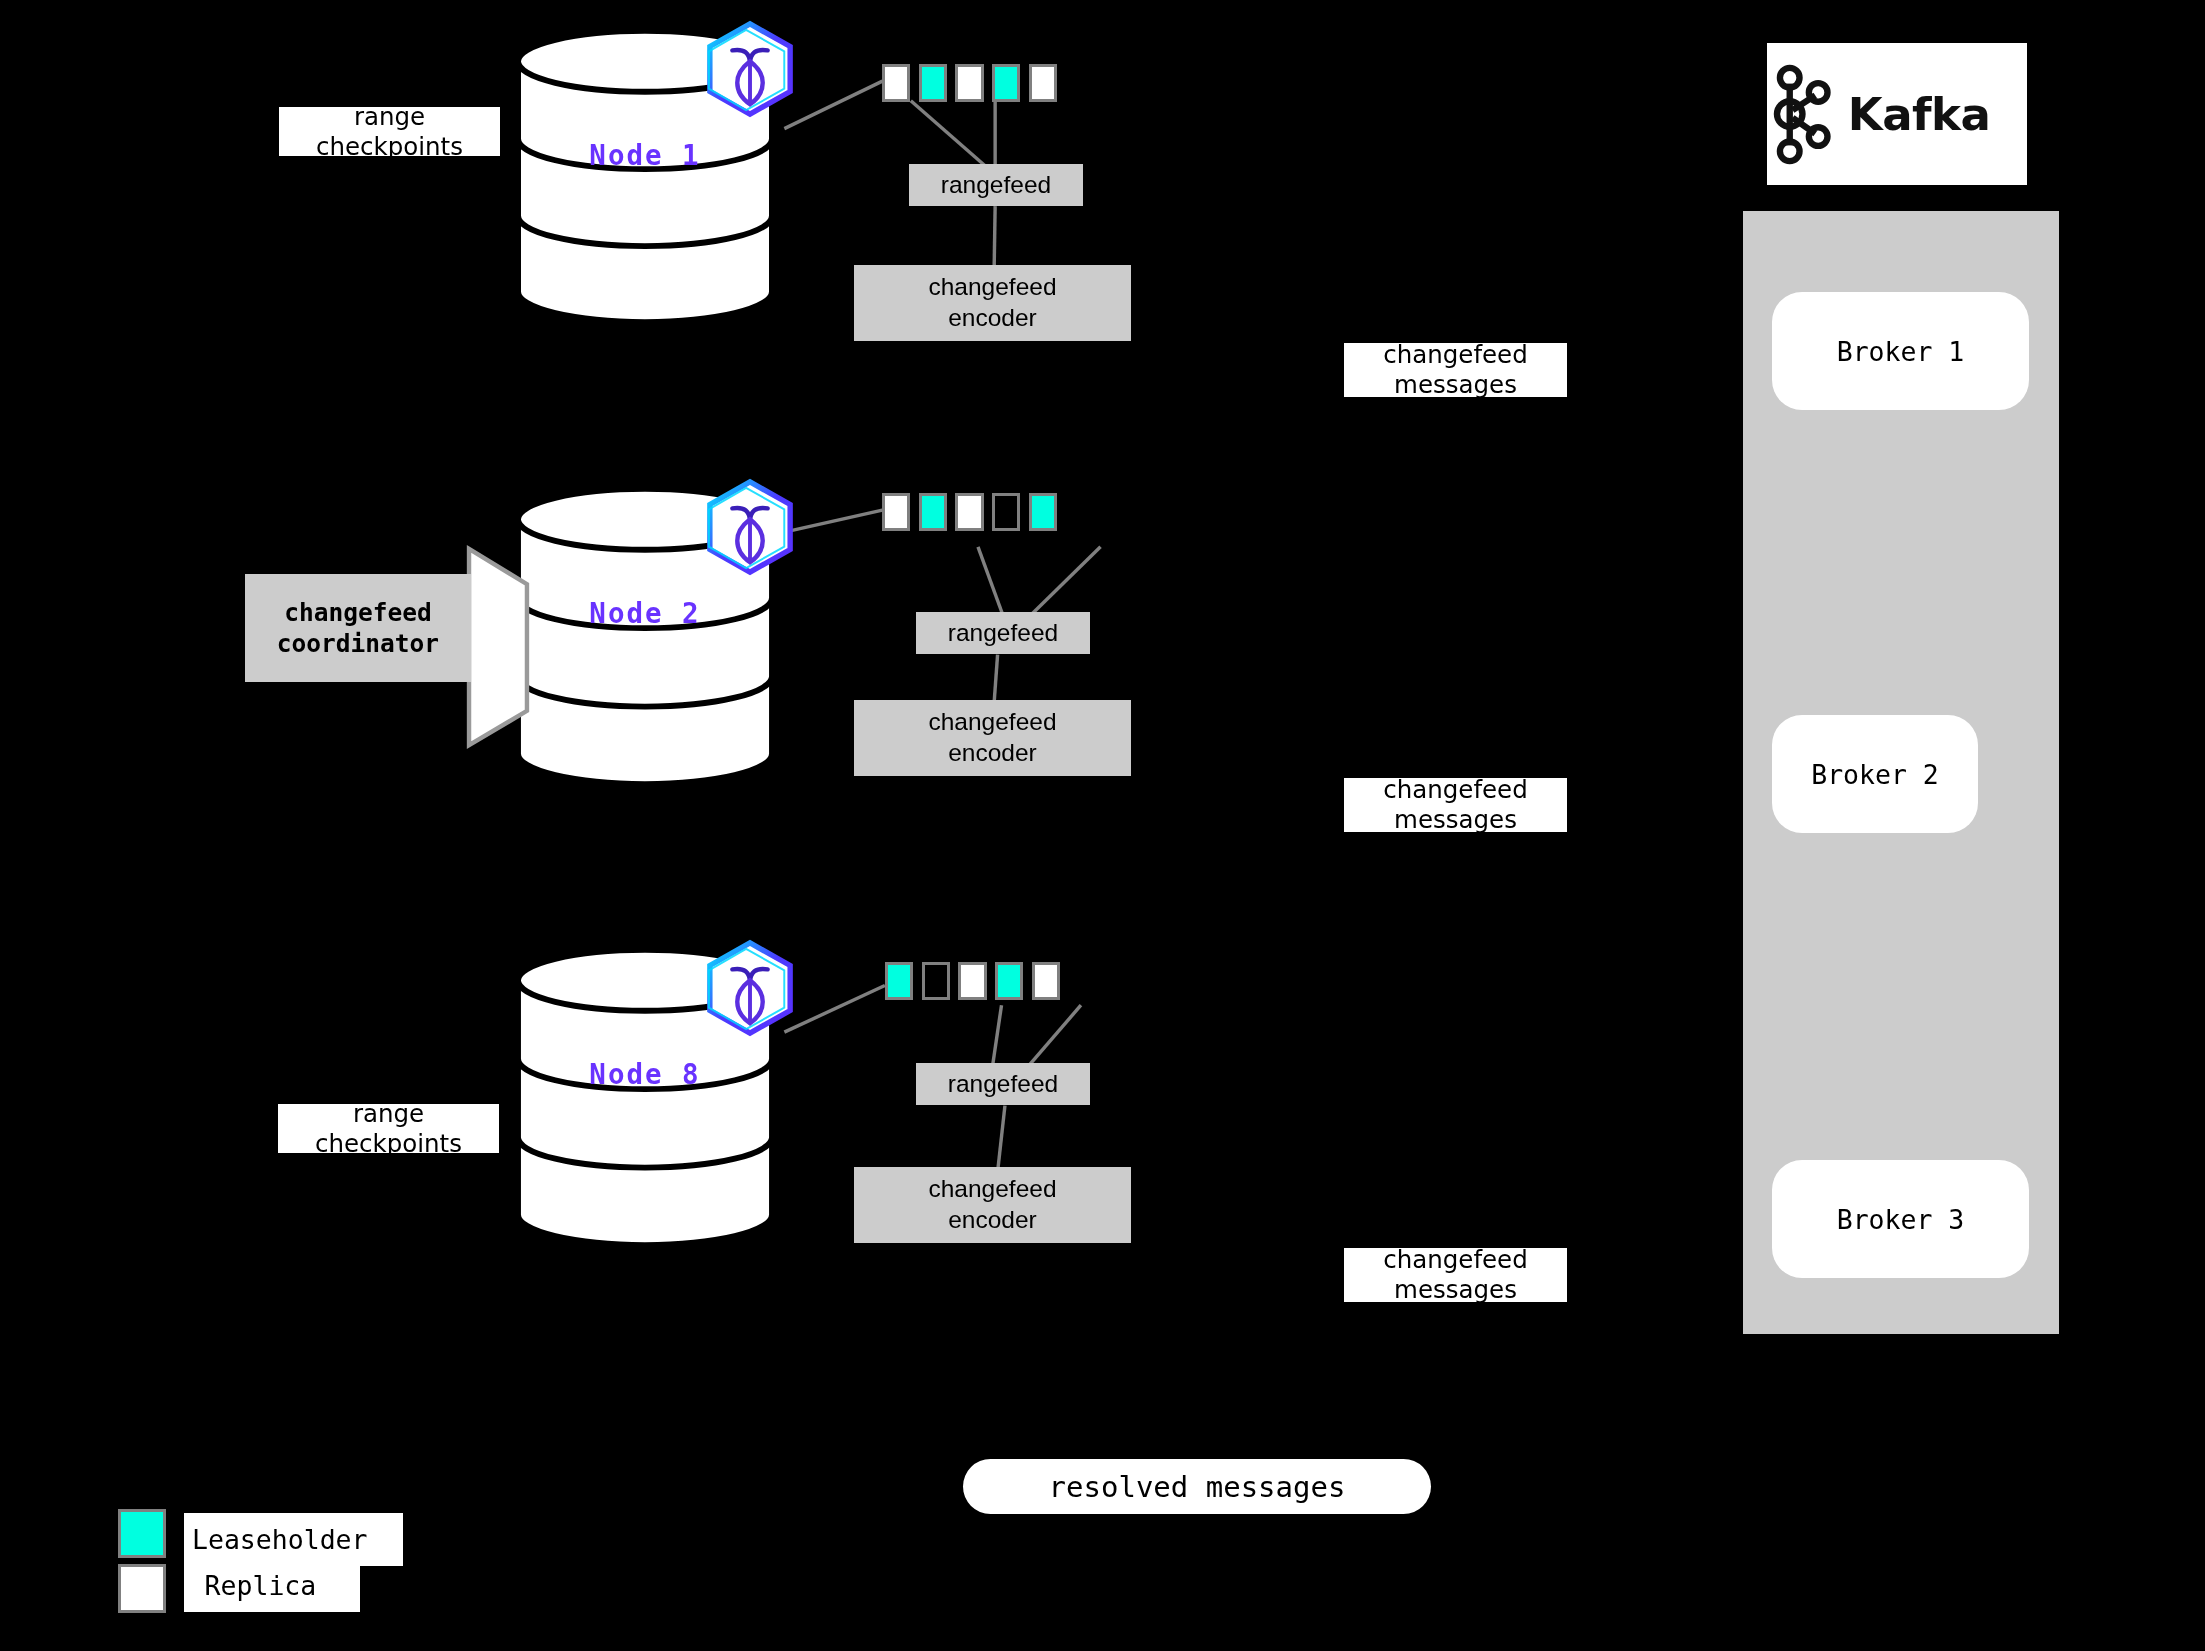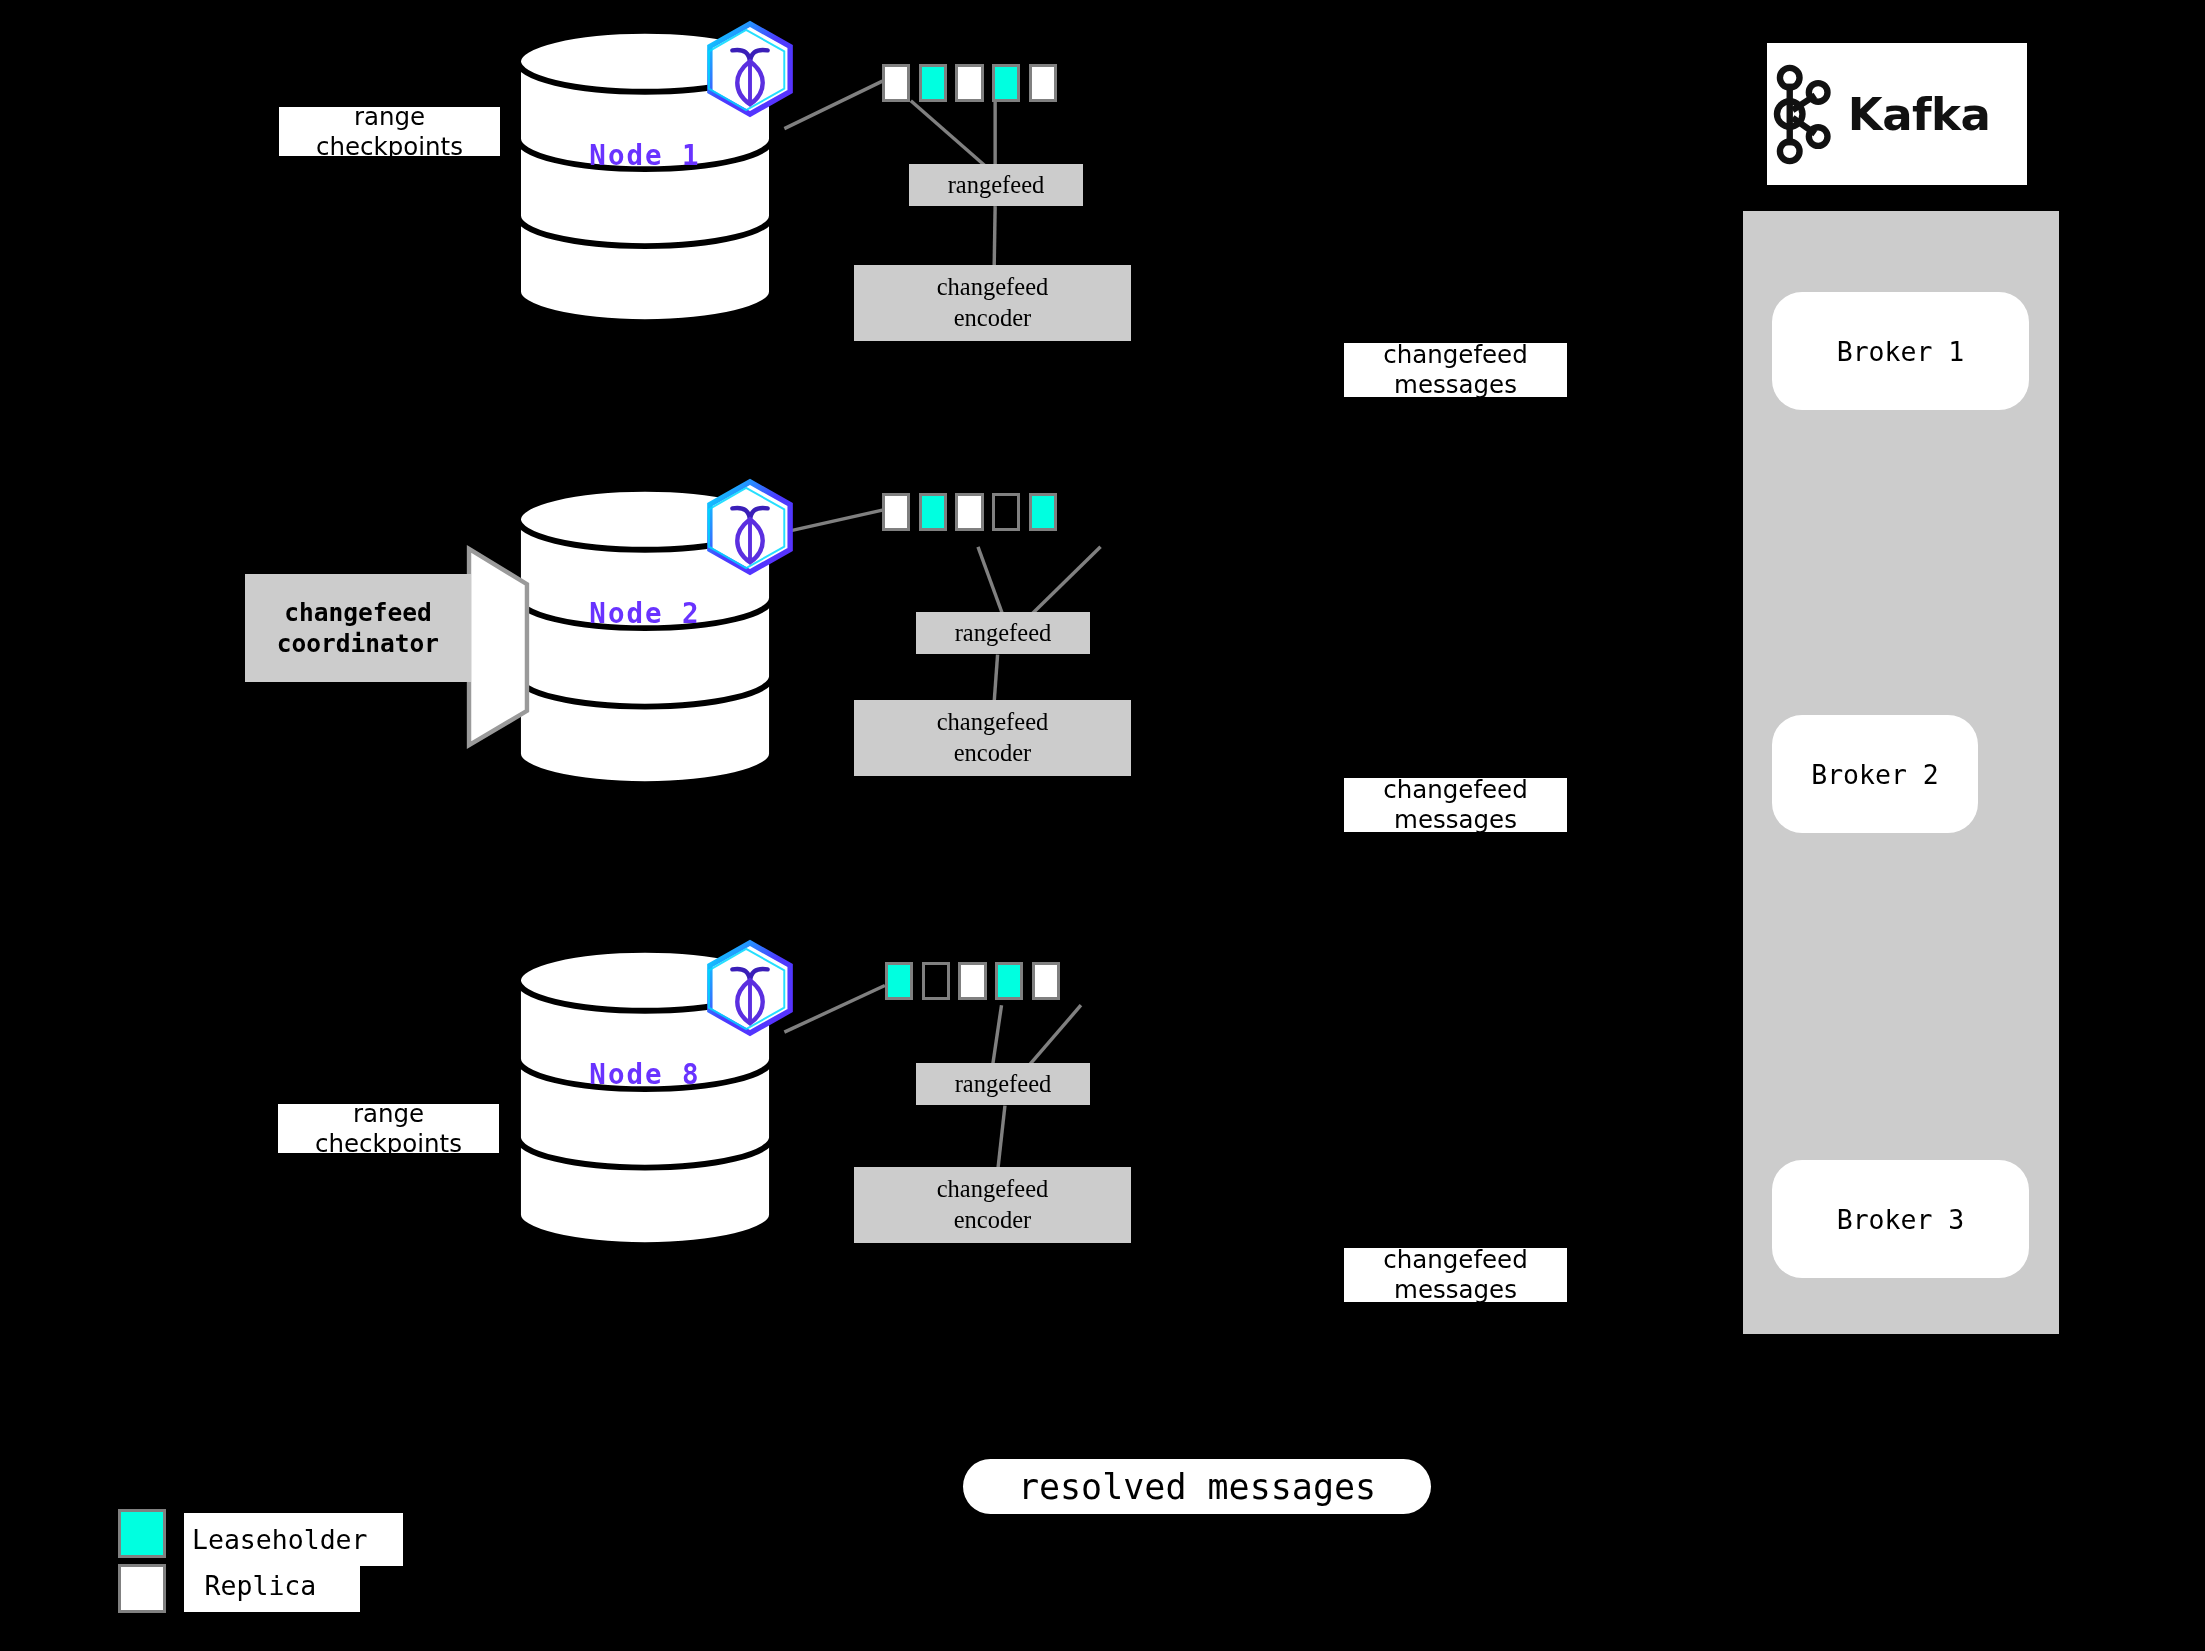--- a/index.html
+++ b/index.html
@@ -54,21 +54,21 @@
 
   
   .gray-box {
     position: absolute;
     background: #cccccc;
     color: #000000;
     display: flex;
     align-items: center;
     justify-content: center;
     text-align: center;
-    font-family: Liberation Serif, serif;
+    font-family: Liberation Sans, sans-serif;
     line-height: 1.25;
     box-sizing: border-box;
   }
 
   
   .white-label {
     position: absolute;
     background: #ffffff;
     color: #000000;
     text-align: center;
@@ -356,21 +356,21 @@
   </div>
 
   <div class="kafka-panel" style="left:1743px; top:211px; width:316px; height:1123px;"></div>
 
   <div class="broker" style="left:1772px; top:292px; width:257px; height:118px; font-size:26.5px;">Broker 1</div>
 
   <div class="broker" style="left:1772px; top:715px; width:206px; height:118px; font-size:26.5px;">Broker 2</div>
 
   <div class="broker" style="left:1772px; top:1160px; width:257px; height:118px; font-size:26.5px;">Broker 3</div>
 
-  <div class="pill" style="left:963px; top:1459px; width:468px; height:55px; font-size:35px;">resolved messages</div>
+  <div class="pill" style="left:963px; top:1459px; width:468px; height:55px; font-size:29px;">resolved messages</div>
 
   <div class="legend-swatch" style="left:118px; top:1509px; width:48px; height:49px; background:#00ffe0;"></div>
   <div class="legend-text" style="left:184px; top:1504px; width:219px; height:53px; font-size:26.5px; padding-left:8px;margin-top:9px;">Leaseholder</div>
 
   <div class="legend-swatch" style="left:118px; top:1564px; width:48px; height:49px; background:#ffffff;"></div>
   <div class="legend-text" style="left:184px; top:1559px; width:176px; height:53px; font-size:26.5px; padding-left:20.6px;">Replica</div>
 
 </div>
 
 

